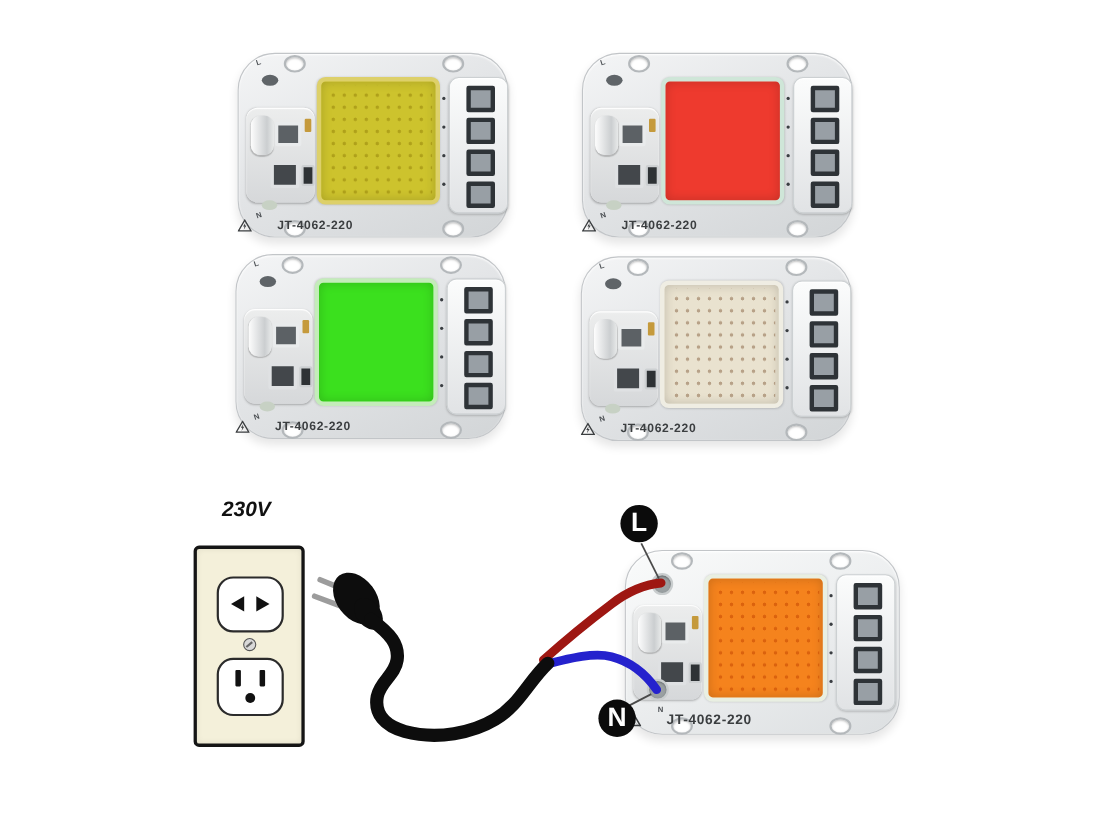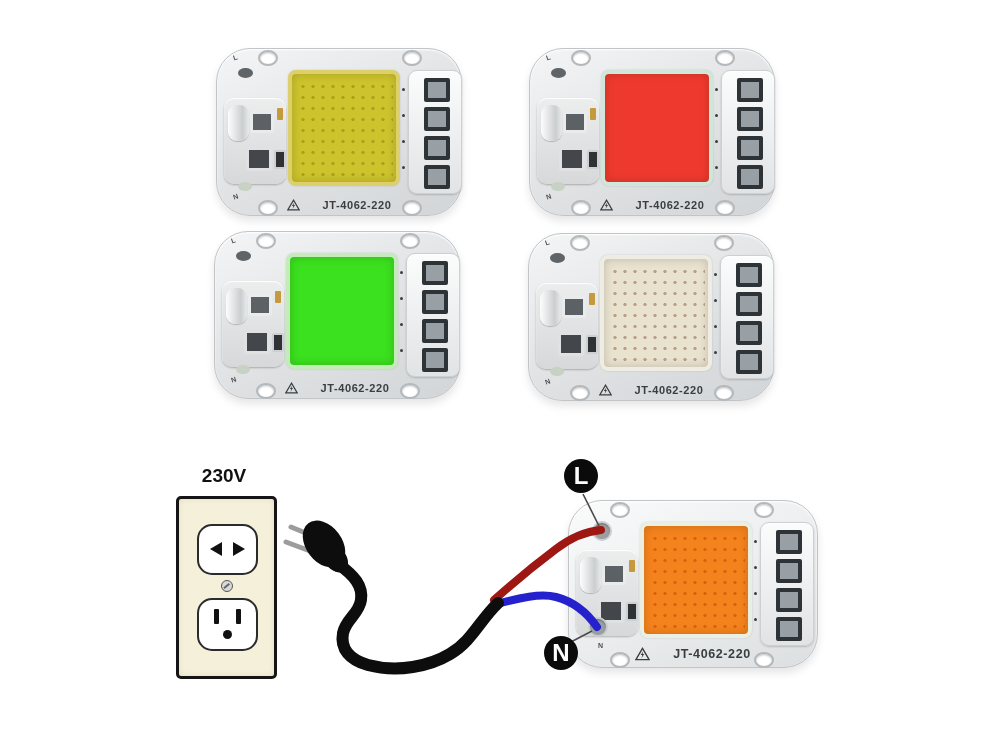--- a/index.html
+++ b/index.html
@@ -43,32 +43,32 @@
 
   .dotcol i{position:absolute;left:186px;width:3px;height:3px;border-radius:50%;background:#3a3e42;display:block;}
   .dotcol i:nth-child(1){top:40px}.dotcol i:nth-child(2){top:66px}.dotcol i:nth-child(3){top:92px}.dotcol i:nth-child(4){top:118px}
 
   .terms{position:absolute;left:192px;top:22px;width:52px;height:122px;border-radius:9px;
          background:linear-gradient(180deg,#fbfcfc,#e1e3e5);border:1px solid #ccd0d2;
          box-shadow:0 1px 2px rgba(0,0,0,.18), inset 0 1px 1px #fff;}
   .term{position:absolute;left:15px;width:18px;height:16px;background:#989fa5;border:4px solid #2e3337;border-radius:2px;}
   .t1{top:7px}.t2{top:36px}.t3{top:65px}.t4{top:94px}
 
-  .marking{position:absolute;left:0;right:0;bottom:5px;display:flex;justify-content:center;align-items:center;
+  .marking{position:absolute;left:0;right:0;bottom:5px;display:flex;align-items:center;
            gap:23px;color:#3b3e40;font-size:11px;font-weight:bold;letter-spacing:.6px;}
   .big .marking{font-size:12.5px;bottom:7px;}
   .warn{flex:0 0 auto;color:#3b3e40;}
 
   .solder{position:absolute;width:16px;height:16px;border-radius:50%;background:#9aa0a2;border:2px solid #c9cdce;
           box-shadow:inset 0 1px 2px rgba(0,0,0,.35);}
   .solder-l{left:24px;top:21px}.solder-n{left:20px;top:117px}
 
   
-  .voltage-label{position:absolute;left:176px;top:465px;width:96px;text-align:center;
-                 font-size:19px;font-weight:bold;color:#111;}
+  .voltage-label{position:absolute;left:176px;top:453px;width:96px;text-align:center;
+                 font-size:19px;font-weight:bold;color:#111;font-style:italic;}
   .outlet{position:absolute;left:176px;top:496px;width:95px;height:177px;background:#f4f0da;
           border:3px solid #151515;border-radius:5px;box-shadow:inset 0 0 6px rgba(0,0,0,.08);}
   .recept{position:absolute;left:18px;width:57px;height:47px;background:#fff;border:2px solid #2b2b2b;border-radius:15px;}
   .r-top{top:25px}.r-bot{top:99px;height:49px;}
   .tri{position:absolute;top:16px;width:0;height:0;border-top:7px solid transparent;border-bottom:7px solid transparent;}
   .tri-l{left:11px;border-right:12px solid #111;}
   .tri-r{right:11px;border-left:12px solid #111;}
   .screw{position:absolute;left:42px;top:81px;width:10px;height:10px;border-radius:50%;background:#d9d9d9;border:1px solid #555;}
   .screw::after{content:"";position:absolute;left:1px;top:3.5px;width:7px;height:1.6px;background:#666;transform:rotate(-40deg);}
   .vslot{position:absolute;top:9px;width:5px;height:15px;background:#111;border-radius:1px;}

